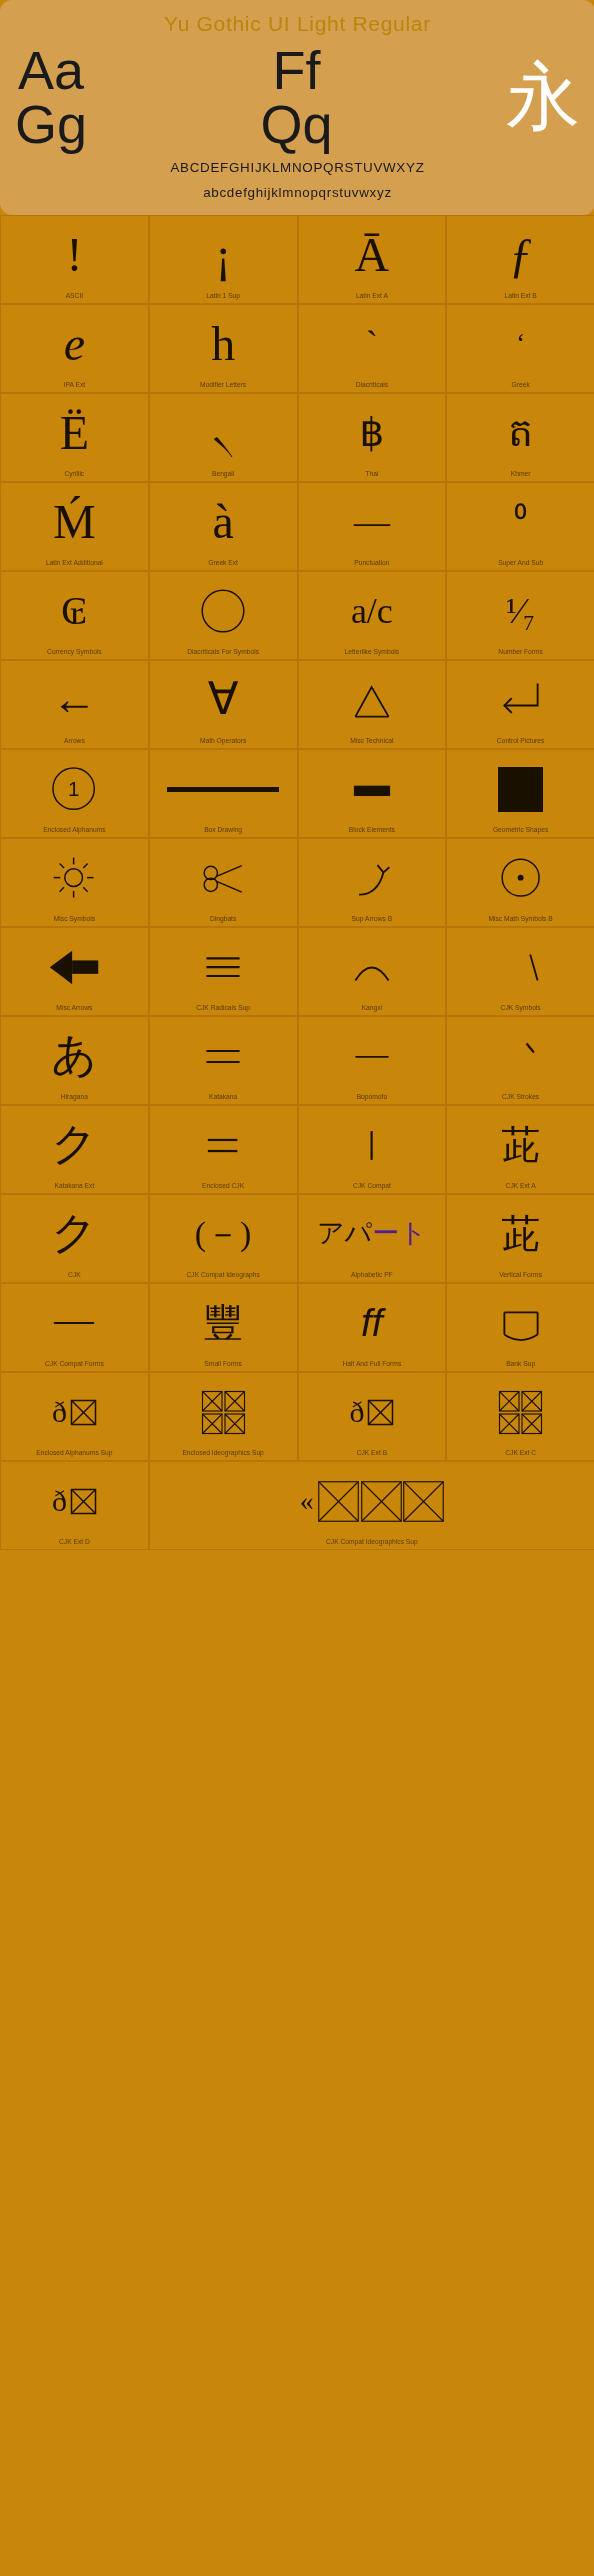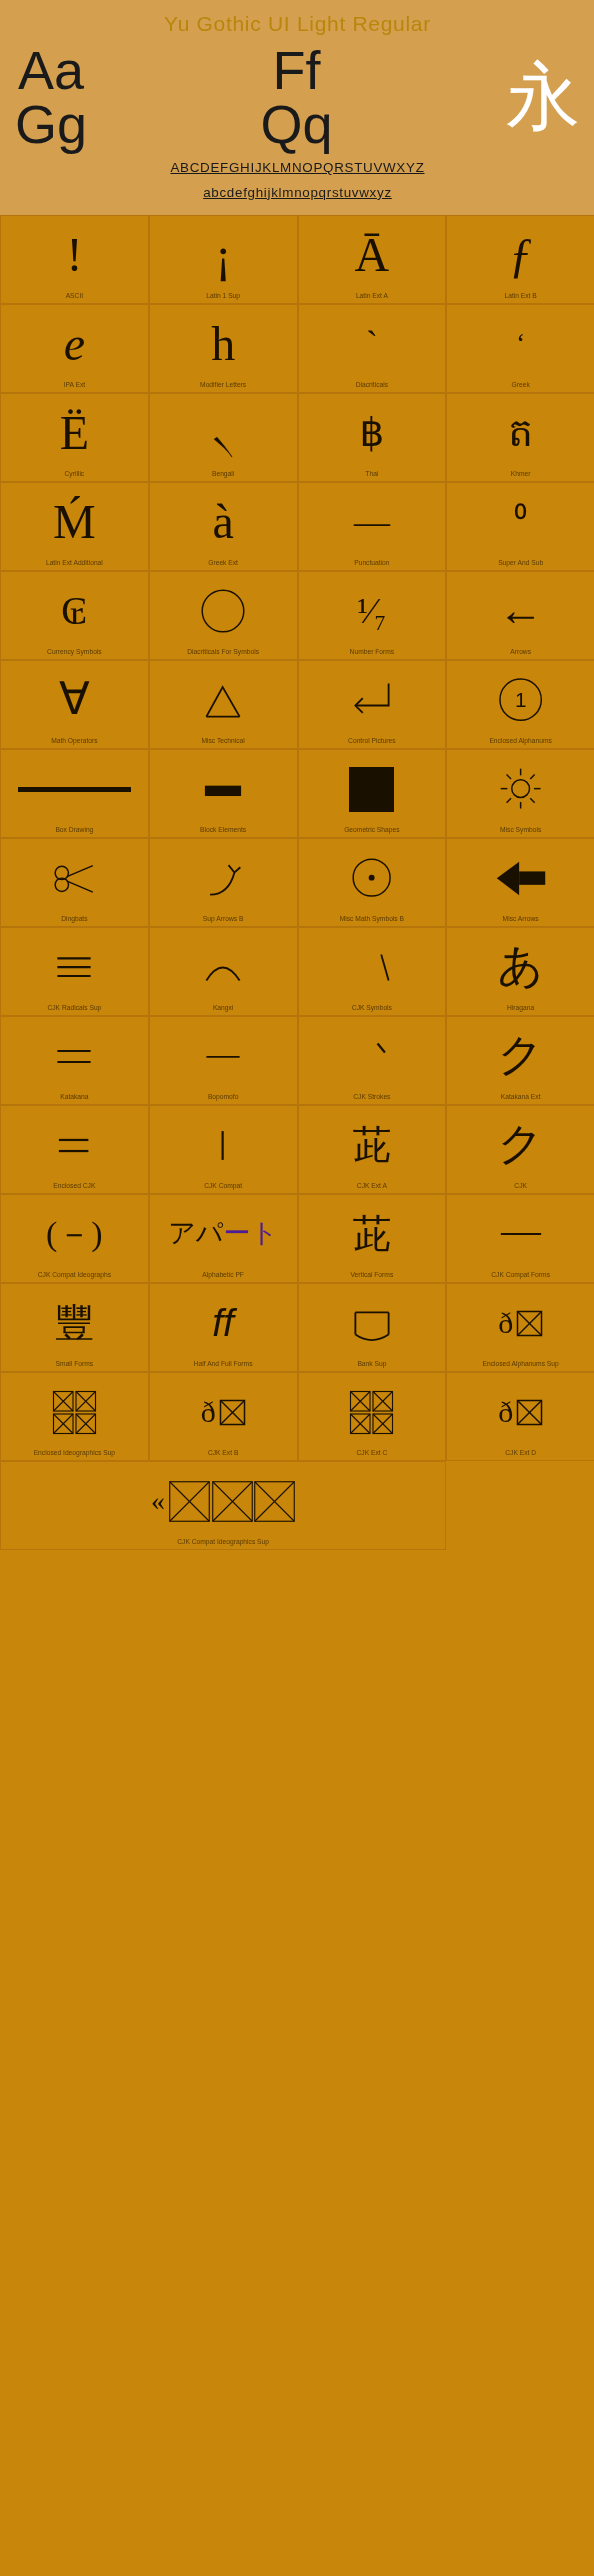--- a/index.html
+++ b/index.html
@@ -7,20 +7,21 @@
       width: 595px;
       background: #c8860a;
       font-family: serif;
     }
 
     
     .header {
       background: #d4a050;
       padding: 12px 15px 9px;
       text-align: center;
+      border-radius: 12px;
     }
     .font-title {
       color: #b8860b;
       font-size: 21px;
       font-weight: 300;
       font-family: sans-serif;
       letter-spacing: 0.7px;
       margin-bottom: 7.4px;
     }
     .font-preview-large {
@@ -44,21 +45,20 @@
       line-height: 1;
     }
     .preview-alphabet {
       color: #1a1a1a;
       font-size: 13.4px;
       font-weight: 300;
       font-family: sans-serif;
       letter-spacing: 0.7px;
       line-height: 1.6;
       margin-bottom: 3px;
-      text-decoration: underline;
     }
     .font-source {
       color: #8b6914;
       font-size: 8.2px;
       font-family: sans-serif;
     }
 
     
     .char-grid {
       display: grid;
@@ -207,20 +207,24 @@
 
   <div class="char-cell">
     <span class="char-symbol" style="font-size:39px;">₢</span>
     <span class="char-label">Currency Symbols</span>
   </div>
   <div class="char-cell">
     <svg width="52" height="52" viewBox="0 0 70 70">
       <circle cx="35" cy="35" r="28" stroke="#1a1000" stroke-width="2" fill="none"></circle>
     </svg>
     <span class="char-label">Diacriticals For Symbols</span>
+  </div>
+  <div class="char-cell">
+    <span class="char-symbol" style="font-size:36px;">a/c</span>
+    <span class="char-label">Letterlike Symbols</span>
   </div>
   <div class="char-cell">
     <span class="char-symbol" style="font-size:36px;text-align:right;">¹⁄₇</span>
     <span class="char-label">Number Forms</span>
   </div>
 
   <div class="char-cell">
     <span class="char-symbol" style="font-size:45px;">←</span>
     <span class="char-label">Arrows</span>
   </div>

